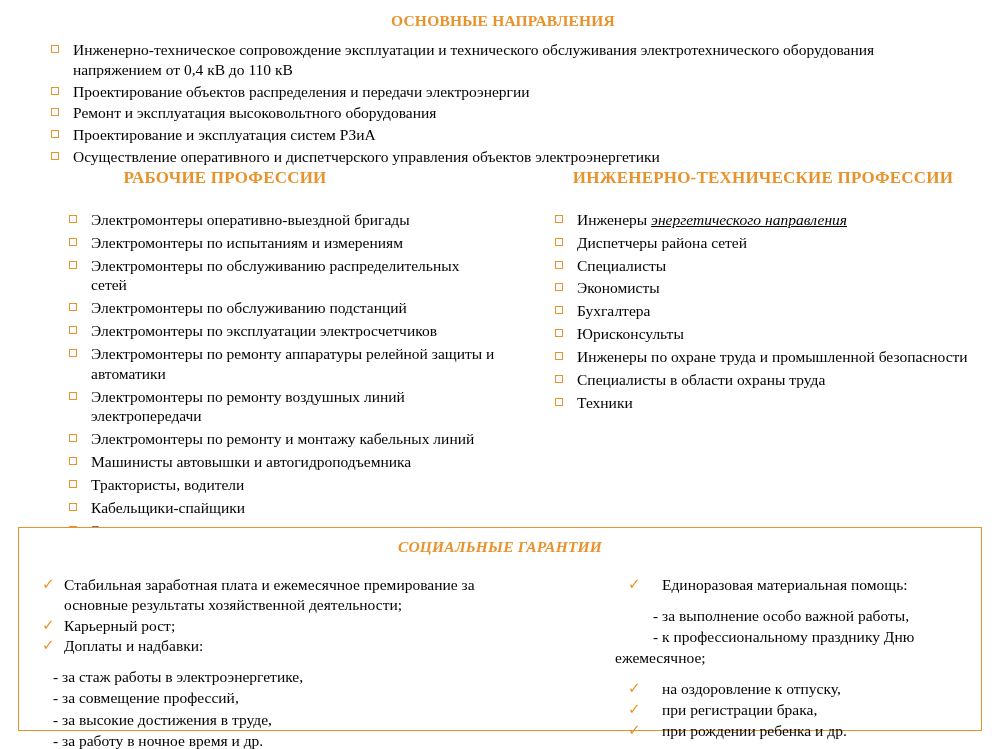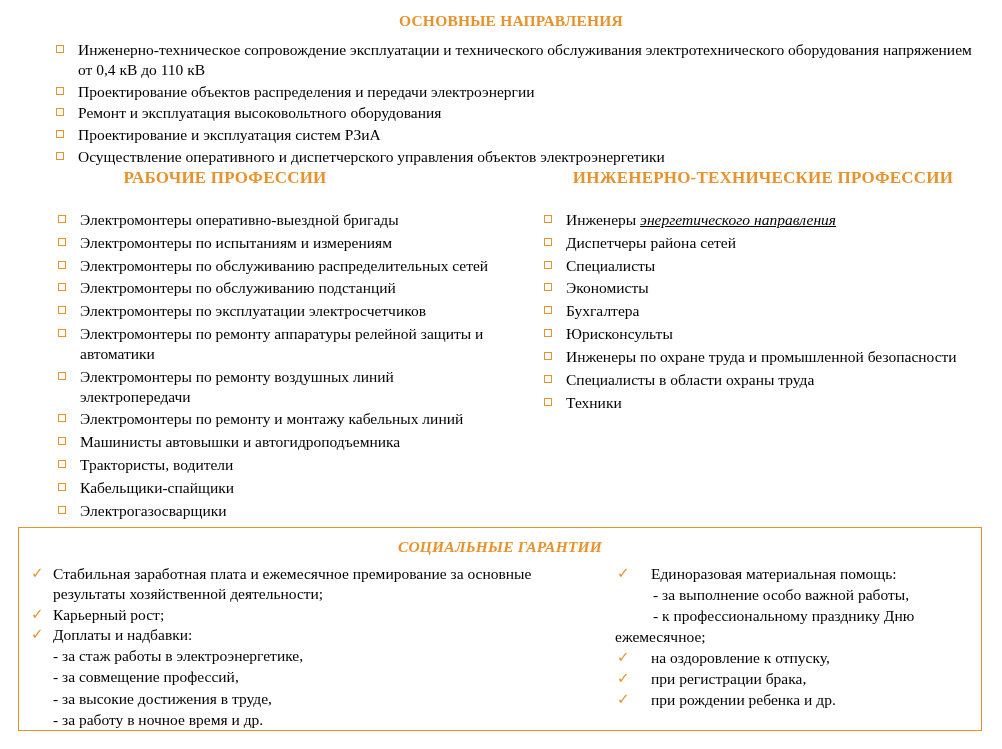--- a/index.html
+++ b/index.html
@@ -32,21 +32,21 @@
   .section-title.big {
     font-size: 17px;
   }
   .section-title.italic {
     font-style: italic;
   }
 
   
   ul.list {
     list-style: none;
-    margin: 0;
+    margin: 11px;
     padding: 0;
   }
   ul.list > li {
     position: relative;
     padding-left: 28px;
     margin: 0 0 2px 0;
     font-size: 15.5px;
     line-height: 1.28;
   }
   ul.list > li .sq {
@@ -74,21 +74,21 @@
   }
 
   
   #top-block {
     position: absolute;
     left: 0;
     top: 12px;
     width: 1002px;
   }
   #top-block .inner {
-    padding: 0 26px 0 46px;
+    padding: 0 26px 0 30px;
   }
   #top-list {
     margin-top: 10px;
   }
   #top-list > li {
     padding-left: 32px;
   }
   #top-list > li .sq { left: 10px; }
 
   

